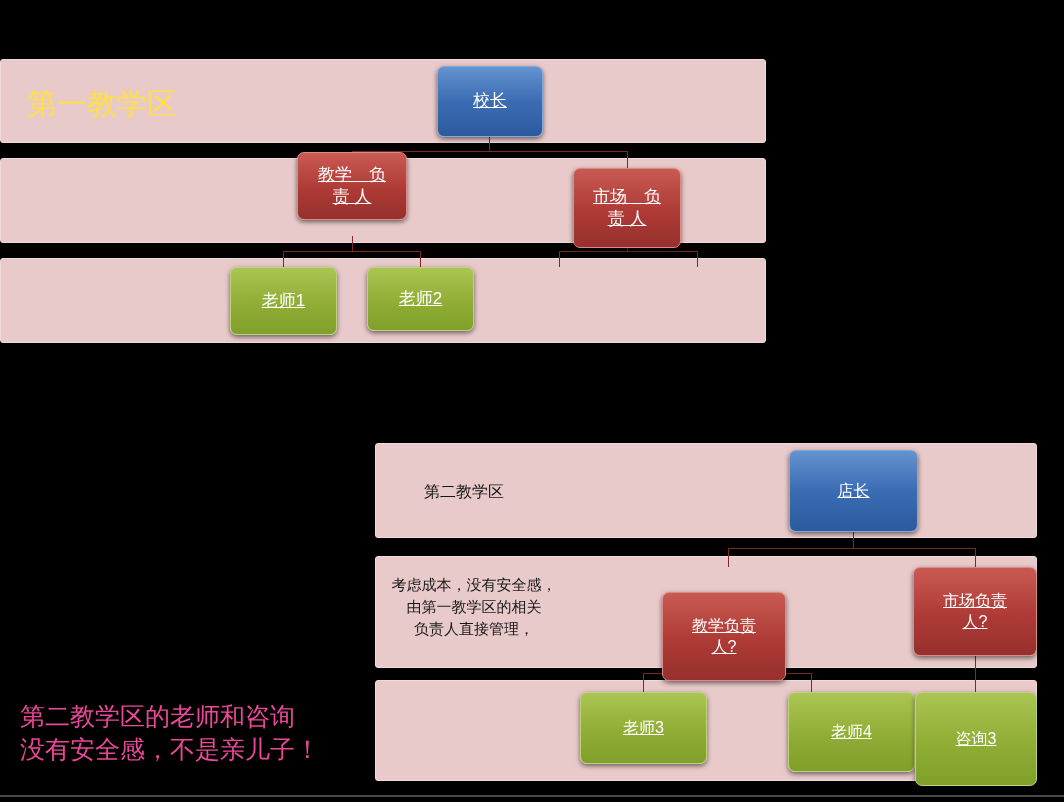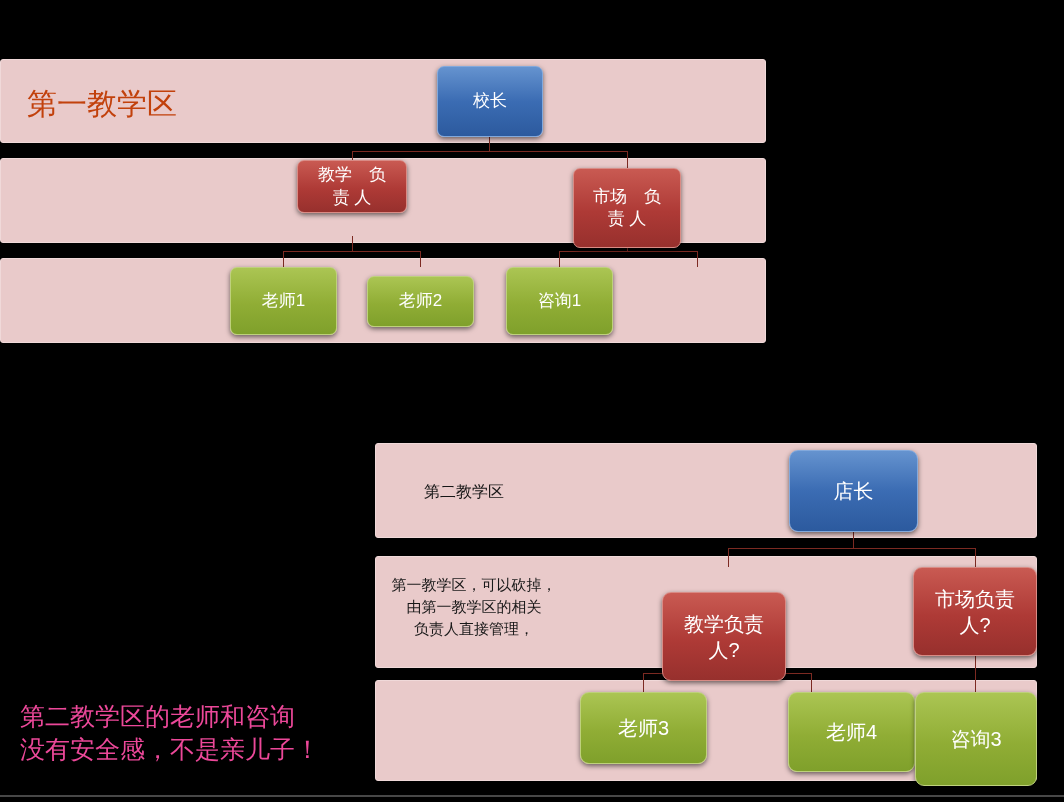--- a/index.html
+++ b/index.html
@@ -9,28 +9,28 @@
   }
   .band {
     position:absolute; background:#e9caca; border:1px solid #f0d9d9;
     border-radius:3px; box-sizing:border-box;
   }
   .node {
     position:absolute; display:flex; align-items:center; justify-content:center;
     color:#ffffff; text-align:center; border-radius:7px; box-sizing:border-box;
     box-shadow:0 2px 5px rgba(0,0,0,.55);
   }
-  .node .lbl { white-space:pre-line; line-height:1.3; }
+  .node .lbl { white-space:pre-line; line-height:1.3;text-decoration:underline; }
   .node.blue  { background:linear-gradient(180deg,#6593cf 0%,#3b6cb3 50%,#2c5a9e 100%); border:1px solid #83a9dc; }
   .node.red   { background:linear-gradient(180deg,#c95a52 0%,#ae3a36 55%,#97302d 100%); border:1px solid #d98b85; }
   .node.green { background:linear-gradient(180deg,#abc553 0%,#90ad35 55%,#7fa02b 100%); border:1px solid #bed17c;text-align:center; }
   .f17 { font-size:17px; }
-  .f20 { font-size:20px;border-radius:9px; }
+  .f20 { font-size:16px; }
   .conn { position:absolute; background:#7c2a22; }
-  .chart1-title { position:absolute; left:27px; top:84px; font-size:30px; color:#c2410c; }
+  .chart1-title { position:absolute; left:27px; top:84px; font-size:30px; color:#fde047; }
   .chart2-title { position:absolute; left:424px; top:482px; font-size:16px; color:#161616; }
   .note {
     position:absolute; left:378px; top:574px; width:192px; font-size:15px;
     line-height:1.45; color:#181818; text-align:center; white-space:pre-line;
   }
   .caption {
     position:absolute; left:20px; top:700px; font-size:25px; line-height:1.3;
     color:#ec4899; white-space:pre-line;
   }
   .bottom-edge { position:absolute; left:0; top:795px; width:1064px; height:2px; background:#474747; }
@@ -55,44 +55,41 @@
   <div class="conn" style="left:283px;top:251px;width:1px;height:16px"></div>
   <div class="conn" style="left:420px;top:251px;width:1px;height:16px"></div>
   <div class="conn" style="left:627px;top:236px;width:1px;height:15px"></div>
   <div class="conn" style="left:559px;top:251px;width:139px;height:1px"></div>
   <div class="conn" style="left:559px;top:251px;width:1px;height:16px"></div>
   <div class="conn" style="left:697px;top:251px;width:1px;height:16px"></div>
 
   <div class="node blue f17" style="left:437px;top:66px;width:106px;height:71px">
     <span class="lbl">校长</span>
   </div>
-  <div class="node red f17" style="left:297px;top:160px;width:110px;height:53px">
+  <div class="node red f17" style="left:297px;top:152px;width:110px;height:68px">
     <span class="lbl">教学　负
 责 人</span>
   </div>
   <div class="node red f17" style="left:573px;top:168px;width:108px;height:80px">
     <span class="lbl">市场　负
 责 人</span>
   </div>
   <div class="node green f17" style="left:230px;top:267px;width:107px;height:68px">
     <span class="lbl">老师1</span>
   </div>
-  <div class="node green f17" style="left:367px;top:276px;width:107px;height:51px">
+  <div class="node green f17" style="left:367px;top:267px;width:107px;height:64px">
     <span class="lbl">老师2</span>
-  </div>
-  <div class="node green f17" style="left:506px;top:267px;width:107px;height:68px">
-    <span class="lbl">咨询1</span>
   </div>
 
   <div class="band" style="left:375px;top:443px;width:662px;height:95px"></div>
   <div class="band" style="left:375px;top:556px;width:662px;height:112px"></div>
   <div class="band" style="left:375px;top:680px;width:662px;height:101px"></div>
 
   <div class="chart2-title">第二教学区</div>
-  <div class="note">第一教学区，可以砍掉，
+  <div class="note">考虑成本，没有安全感，
 由第一教学区的相关
 负责人直接管理，</div>
 
   <div class="conn" style="left:853px;top:532px;width:1px;height:16px"></div>
   <div class="conn" style="left:728px;top:548px;width:248px;height:1px"></div>
   <div class="conn" style="left:728px;top:548px;width:1px;height:19px"></div>
   <div class="conn" style="left:975px;top:548px;width:1px;height:19px"></div>
   <div class="conn" style="left:728px;top:656px;width:1px;height:17px"></div>
   <div class="conn" style="left:643px;top:673px;width:169px;height:1px"></div>
   <div class="conn" style="left:643px;top:673px;width:1px;height:19px"></div>

